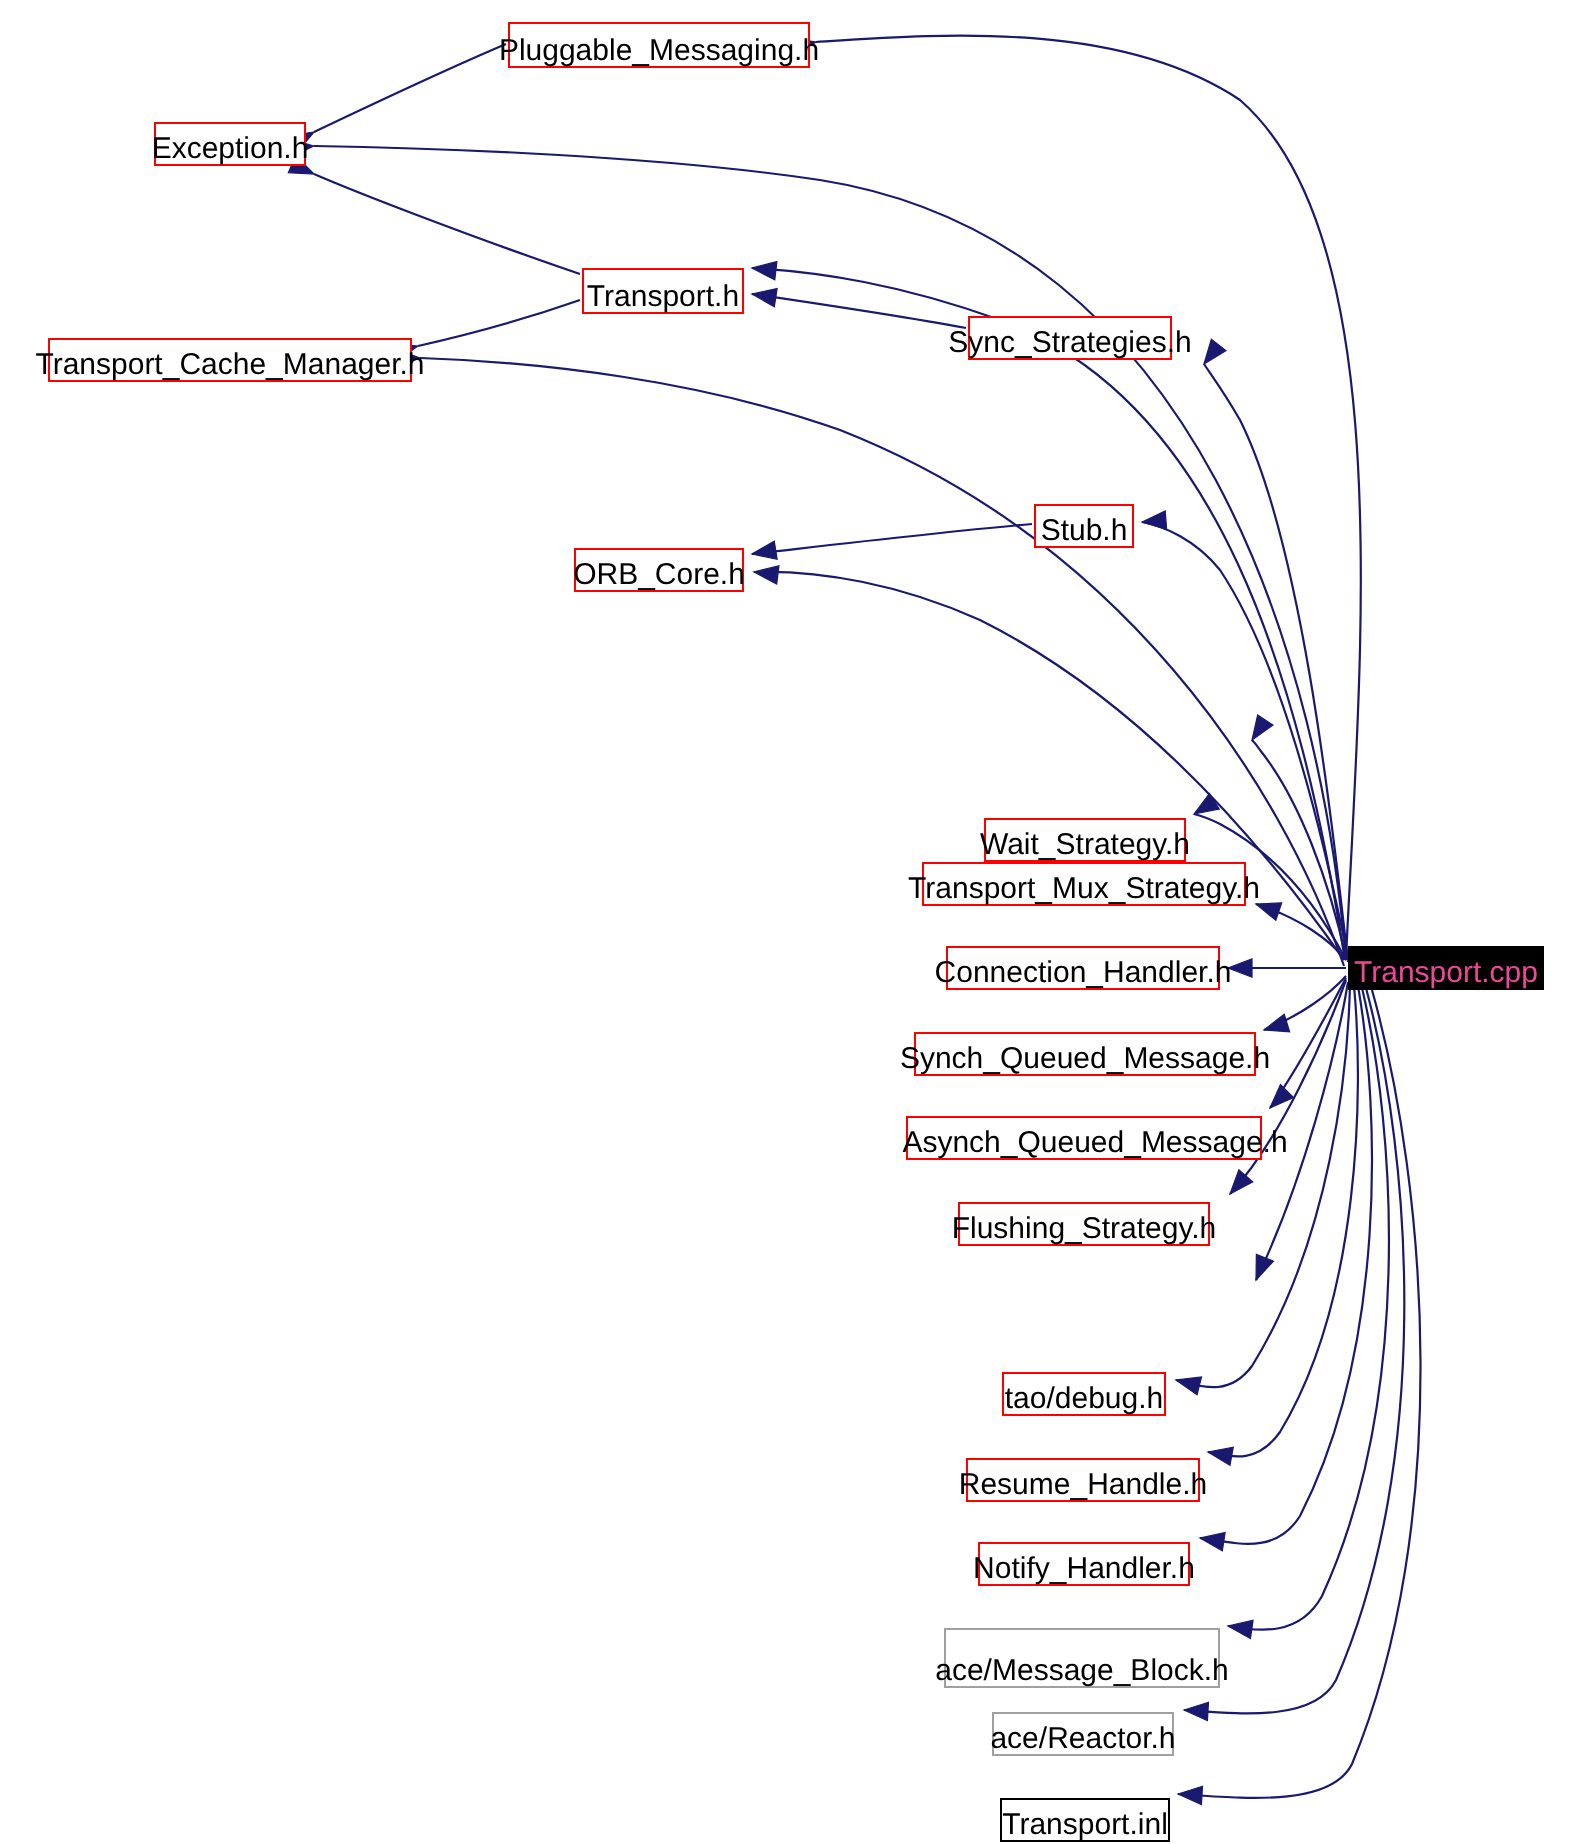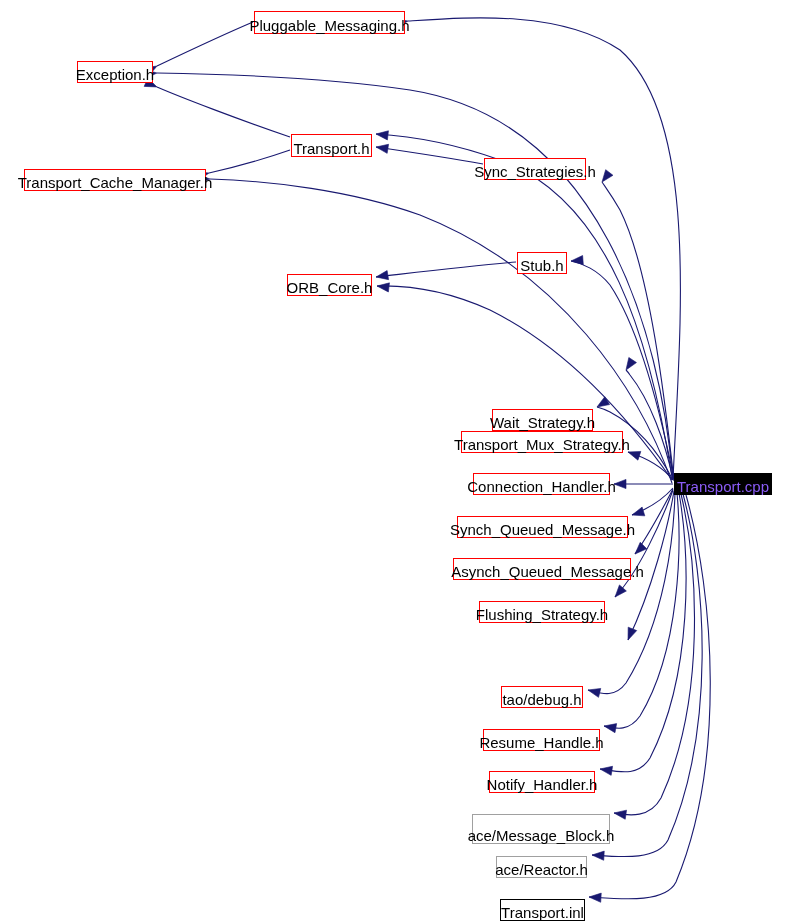--- a/index.html
+++ b/index.html
@@ -43,21 +43,21 @@
   }
   .node.gray {
     border-color: #a0a0a0;
   }
   .node.black {
     border-color: #000000;
   }
   .node.current {
     background: #000000;
     border-color: #000000;
-    color: #8b5cf6;
+    color: #ec4899;
   }
   .node-label {
     display: block;
     pointer-events: none;
   }
 </style>
 </head>
 <body>
 
 <div id="graph-root">

